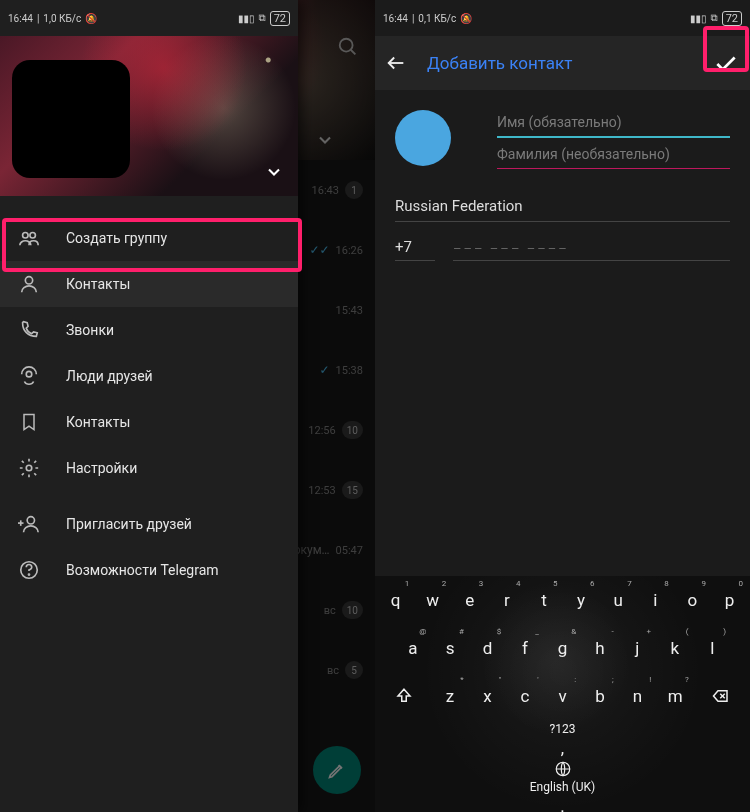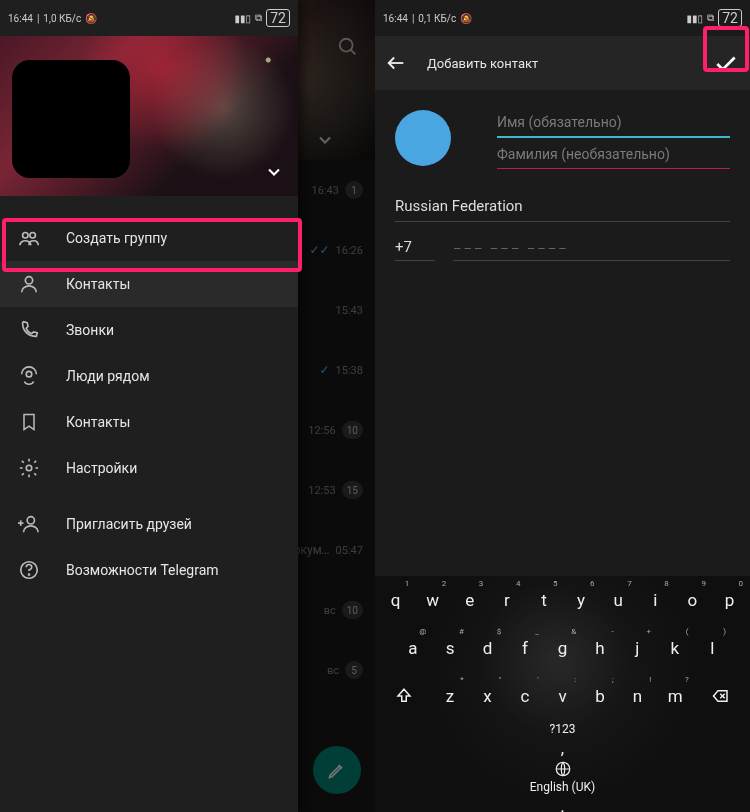--- a/index.html
+++ b/index.html
@@ -22,21 +22,21 @@
   .status-bar {
     height: 36px; display: flex; align-items: center;
     padding: 0 8px; font-size: 10px; color: #ccc;
     justify-content: space-between;
     position: relative; z-index: 5;
   }
   .status-left { display:flex; gap:4px; align-items:center; }
   .status-right { display:flex; gap:4px; align-items:center; }
   .battery-box {
     border:1px solid #ccc; border-radius:3px;
-    padding:0 3px; font-size:14px;
+    padding:0 3px; font-size:11px;
   }
   
   .chat-backdrop {
     position:absolute; top:0; left:0; right:0; bottom:0;
     background:#1a1a1a;
   }
   .chat-header-bg {
     height:160px;
     background: linear-gradient(135deg,#5b1f2a,#8b2f3f 30%,#2a1a1a 60%,#111);
     position:relative;
@@ -131,21 +131,21 @@
   
   .right-phone {
     width:375px; height:812px;
     background:#1b1b1b; position:relative; overflow:hidden;
   }
   .rp-header {
     height:54px; display:flex; align-items:center;
     padding:0 8px; gap:18px; background:#252525;
     position:relative;
   }
-  .rp-header .title { font-size:13px; color:#e5e5e5; }
+  .rp-header .title { font-size:17px; color:#3b82f6; }
   .back-btn { width:26px; height:26px; display:flex; align-items:center; justify-content:center; }
   .confirm-btn {
     position:absolute; right:6px; top:10px;
     width:36px; height:36px; display:flex; align-items:center; justify-content:center;
   }
   .pink-confirm {
     top:26px; right:1px; width:46px; height:46px;
   }
   .form-area { padding:16px 20px 0 20px; }
   .form-row1 { display:flex; gap:18px; }
@@ -319,21 +319,21 @@
         <span>Звонки</span>
       </div>
       <div class="menu-item">
         <span class="icon-slot">
           <svg width="22" height="22" viewBox="0 0 24 24" fill="none" stroke="#bbb" stroke-width="1.8">
               <circle cx="12" cy="10" r="3"></circle>
               <path d="M4 10a8 8 0 0116 0"></path>
               <path d="M7 18c1 2 3 3 5 3s4-1 5-3"></path>
             </svg>
         </span>
-        <span>Люди рядом</span>
+        <span>Люди друзей</span>
       </div>
       <div class="menu-item">
         <span class="icon-slot">
           <svg width="20" height="20" viewBox="0 0 24 24" fill="none" stroke="#bbb" stroke-width="1.8">
               <path d="M6 3h12v18l-6-4-6 4V3z"></path>
             </svg>
         </span>
         <span>Контакты</span>
       </div>
       <div class="menu-item">

